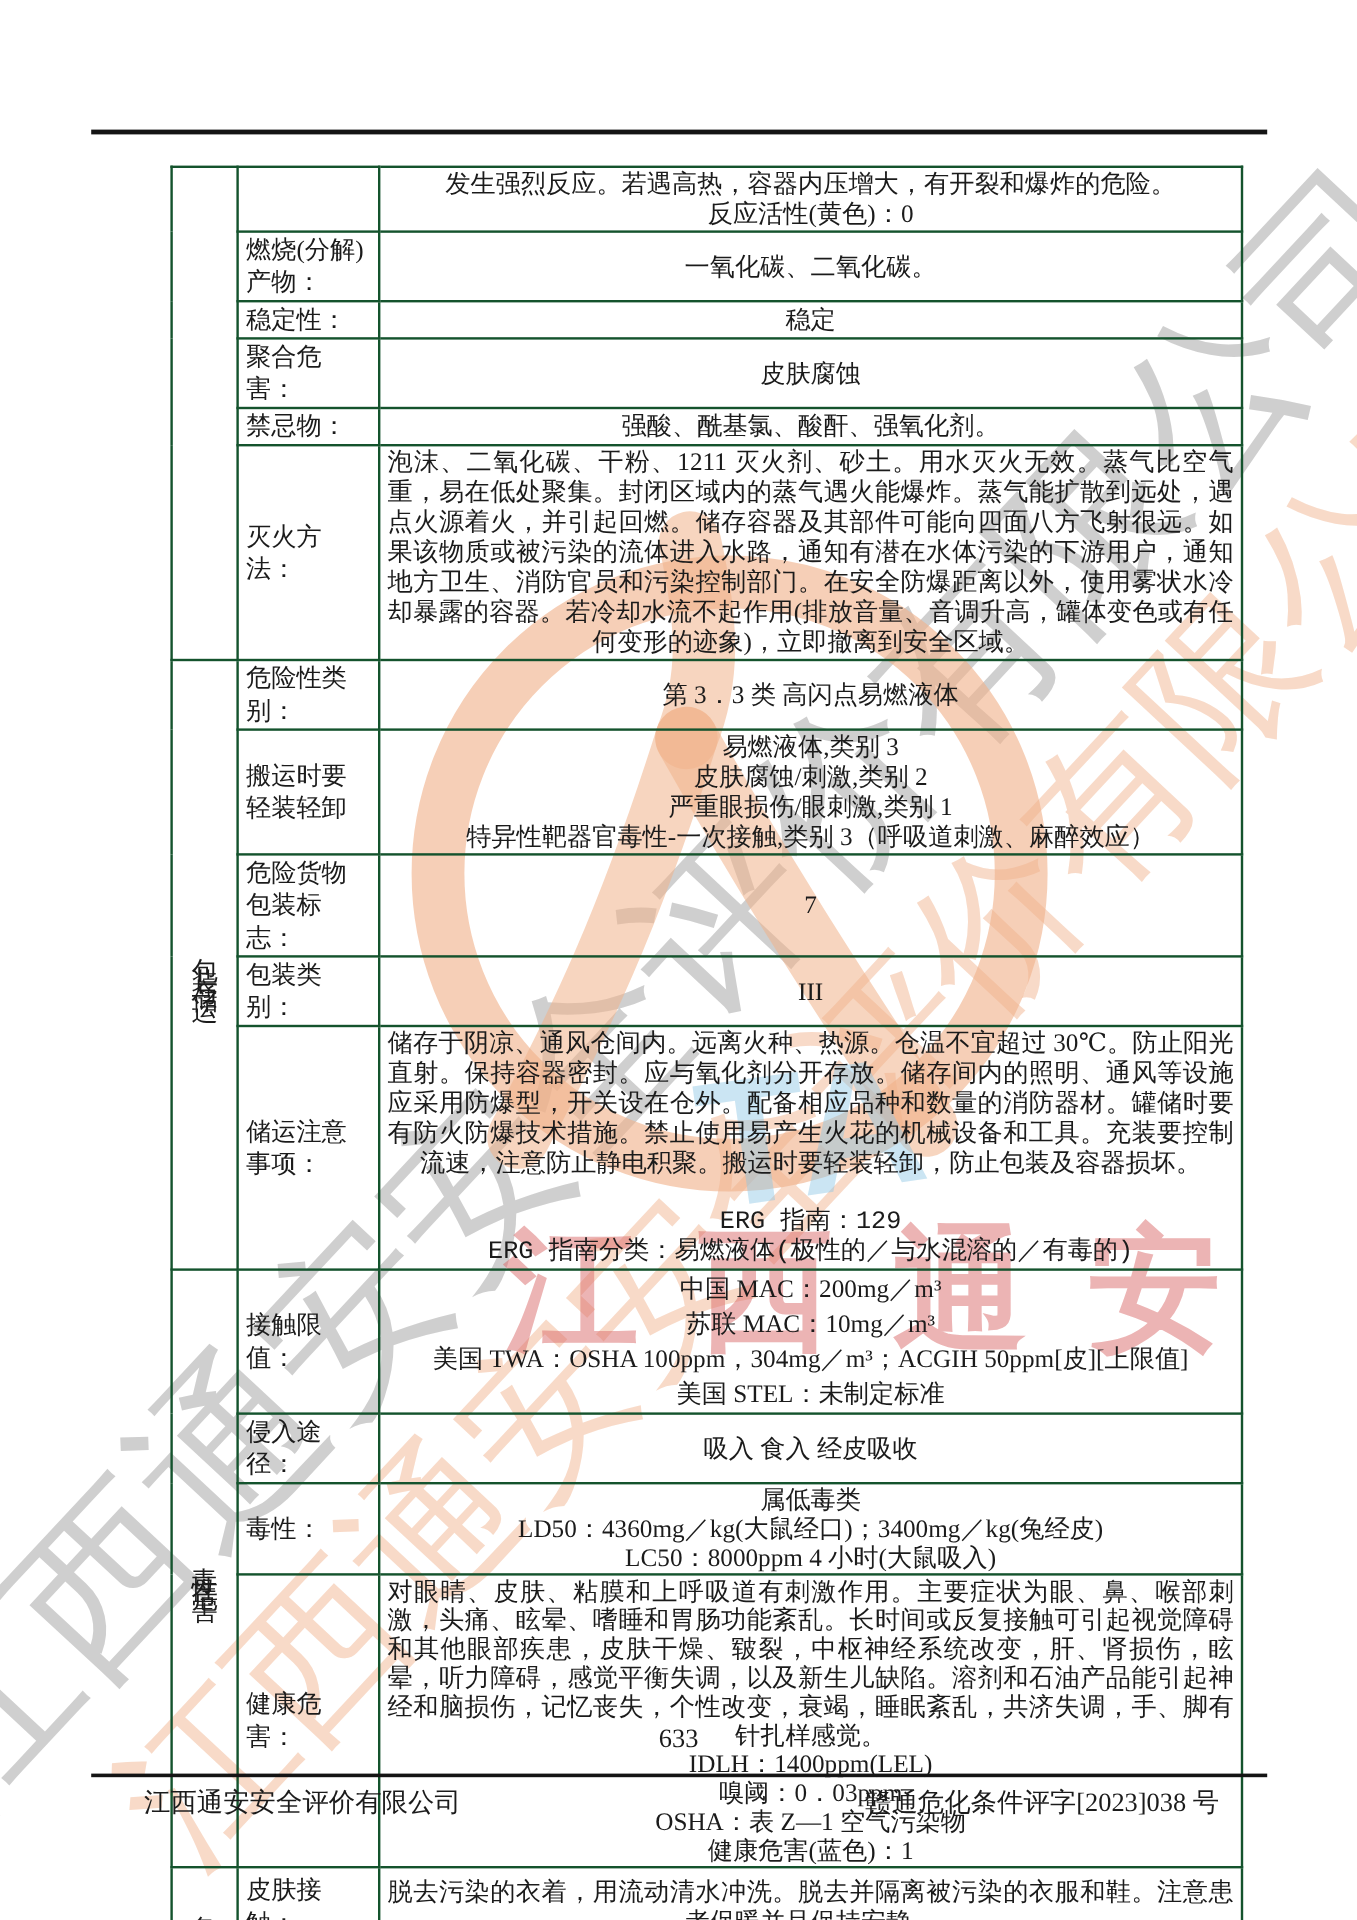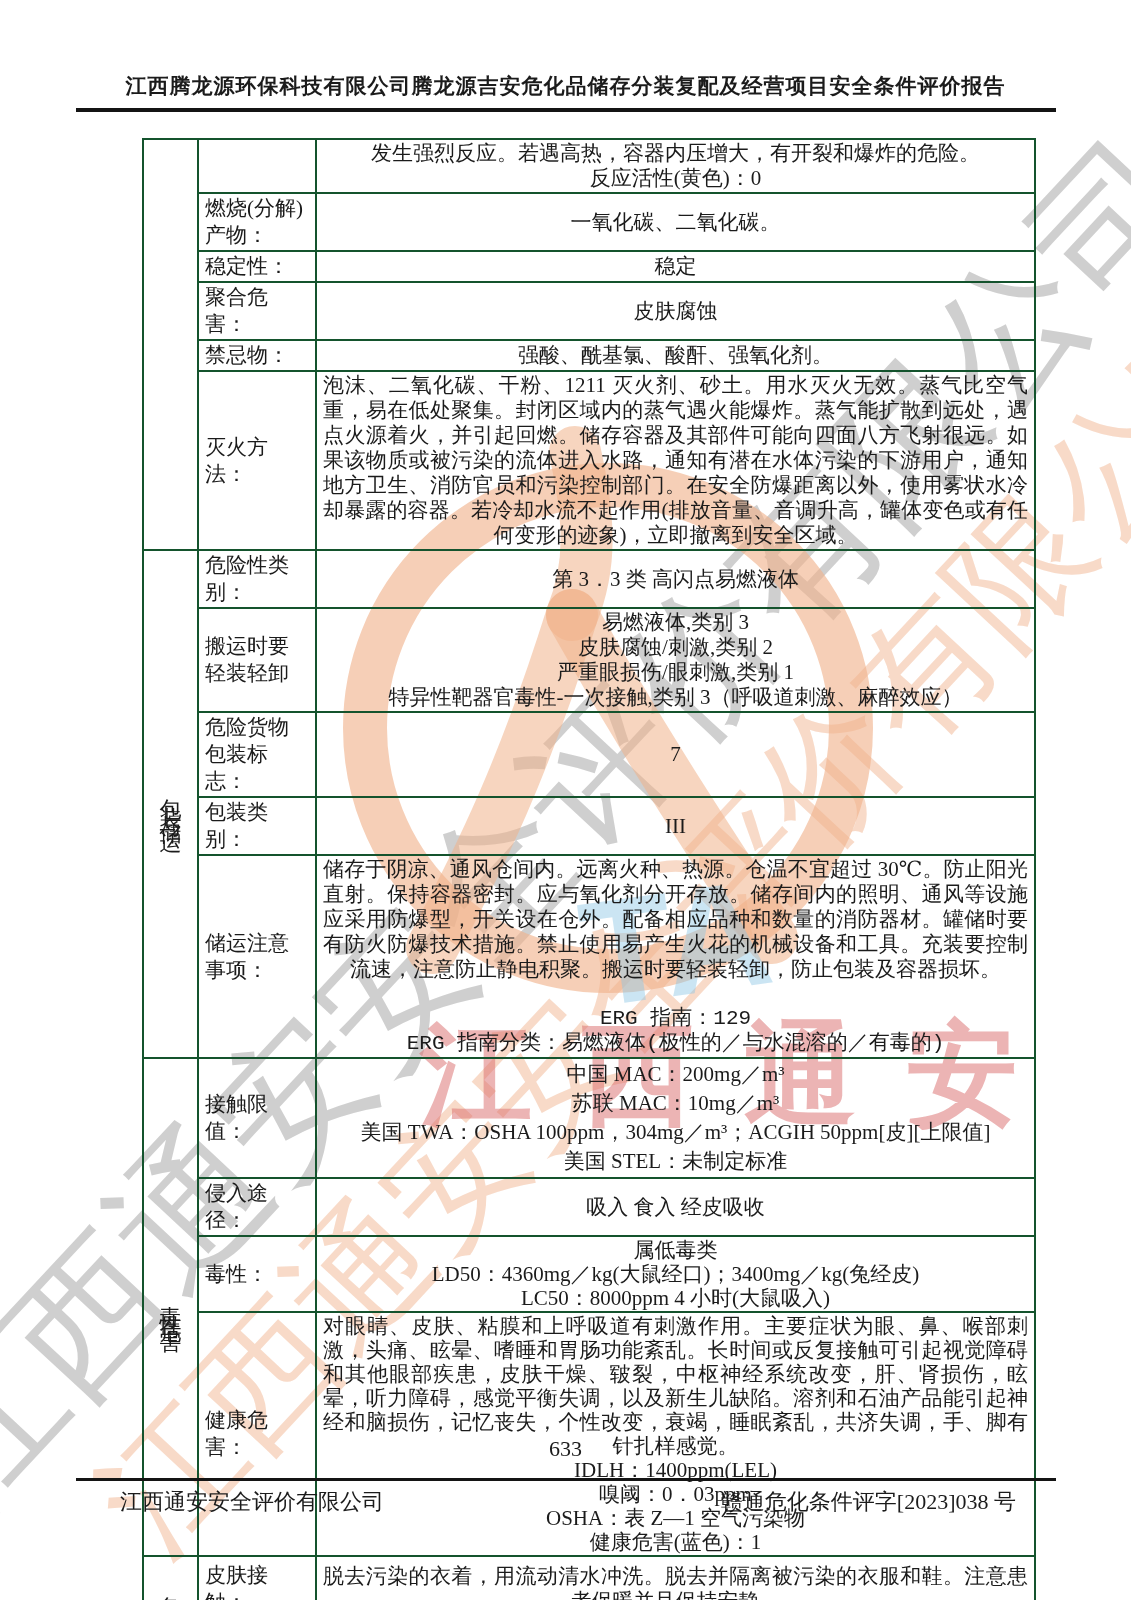--- a/index.html
+++ b/index.html
@@ -54,21 +54,20 @@
         <path d="M572 615 C645 745 705 835 772 938"></path>
       </g>
 
       <text x="578" y="1000" font-size="150" font-weight="bold" fill="#8cc6e4" fill-opacity="0.45" transform="rotate(-8 640 920)" style="font-family:'Liberation Sans','DejaVu Sans',sans-serif;">TA</text>
 
       <text x="420" y="1113" font-size="112" font-weight="bold" letter-spacing="50" fill="#d96a6a" fill-opacity="0.5">江西通安</text>
     </svg>
   </div>
 
   <div class="layer content">
-    <div class="doc-header">江西腾龙源环保科技有限公司腾龙源吉安危化品储存分装复配及经营项目安全条件评价报告</div>
     <div class="header-rule"></div>
 
     <table class="sds">
       <colgroup>
           <col style="width:55px">
           <col style="width:118px">
           <col style="width:719px">
         </colgroup>
       <tbody>
 

